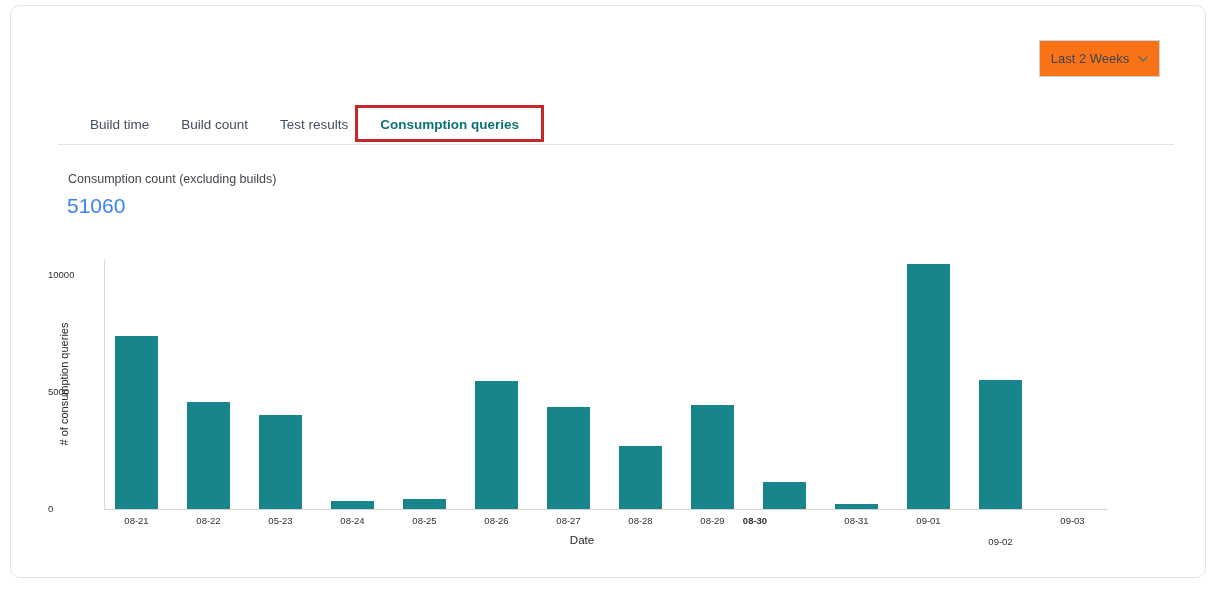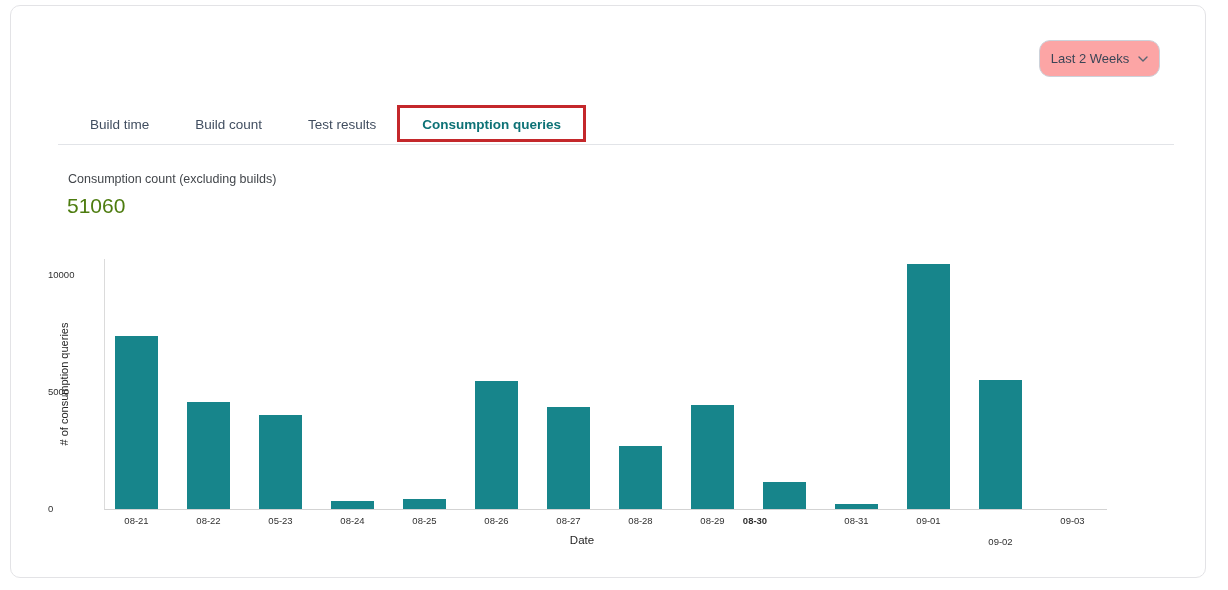--- a/index.html
+++ b/index.html
@@ -12,44 +12,44 @@
     background: #ffffff; border: 1px solid #e3e3e6; border-radius: 10px;
   }
 
   .page-title {
     position: absolute; left: 39px; top: 33px;
     font-size: 17.5px; font-weight: 600; color: #24292e; letter-spacing: 0.1px;
   }
 
   .period-selector {
     position: absolute; left: 1028px; top: 34px; width: 119px; height: 35px;
-    background: #fca5a5; border: 1px solid #ccd2da; border-radius: 11px;
+    background: #f97316; border: 1px solid #ccd2da; border-radius: 0;
     display: flex; align-items: center; justify-content: center; gap: 9px;
     font-family: "Liberation Sans", sans-serif; font-size: 13px; color: #3b4556; cursor: pointer;
     padding: 0;
   }
   .period-selector .chev { display: inline-flex; margin-top: 1px; }
 
   .tabs {
     position: absolute; left: 47px; top: 99px; width: 1100px; height: 39px;
     border-bottom: 1px solid #e2e4e8;
-    display: flex; align-items: stretch; gap: 14px; padding-left: 16px;
+    display: flex; align-items: stretch; padding-left: 16px;
   }
   .tab {
     position: relative; display: flex; align-items: center; padding: 0 16px;
     font-size: 13.5px; color: #414e60; cursor: pointer; white-space: nowrap;
   }
   .tab.active { color: #0d7276; font-weight: 700; }
   .tab.active::after {
     content: ""; position: absolute; left: -9px; right: -9px; top: 0; height: 31px;
     border: 3px solid #c4282b; pointer-events: none;
   }
 
   .metric-label { position: absolute; left: 57px; top: 166px; font-size: 12.5px; color: #42464b; }
-  .metric-value { position: absolute; left: 56px; top: 188px; font-size: 21px; font-weight: 500; color: #4d7c0f; }
+  .metric-value { position: absolute; left: 56px; top: 188px; font-size: 21px; font-weight: 500; color: #3b82f6; }
 
   .plot {
     position: absolute; left: 93px; top: 253px; width: 1002px; height: 250px;
     border-left: 1px solid #dbdbdb; border-bottom: 1px solid #d3d3d3;
   }
   .bar { position: absolute; bottom: 0; width: 43px; }
   .xtick {
     position: absolute; top: 256px; width: 50px; text-align: center;
     font-size: 9.5px; color: #303030; white-space: nowrap;
   }

